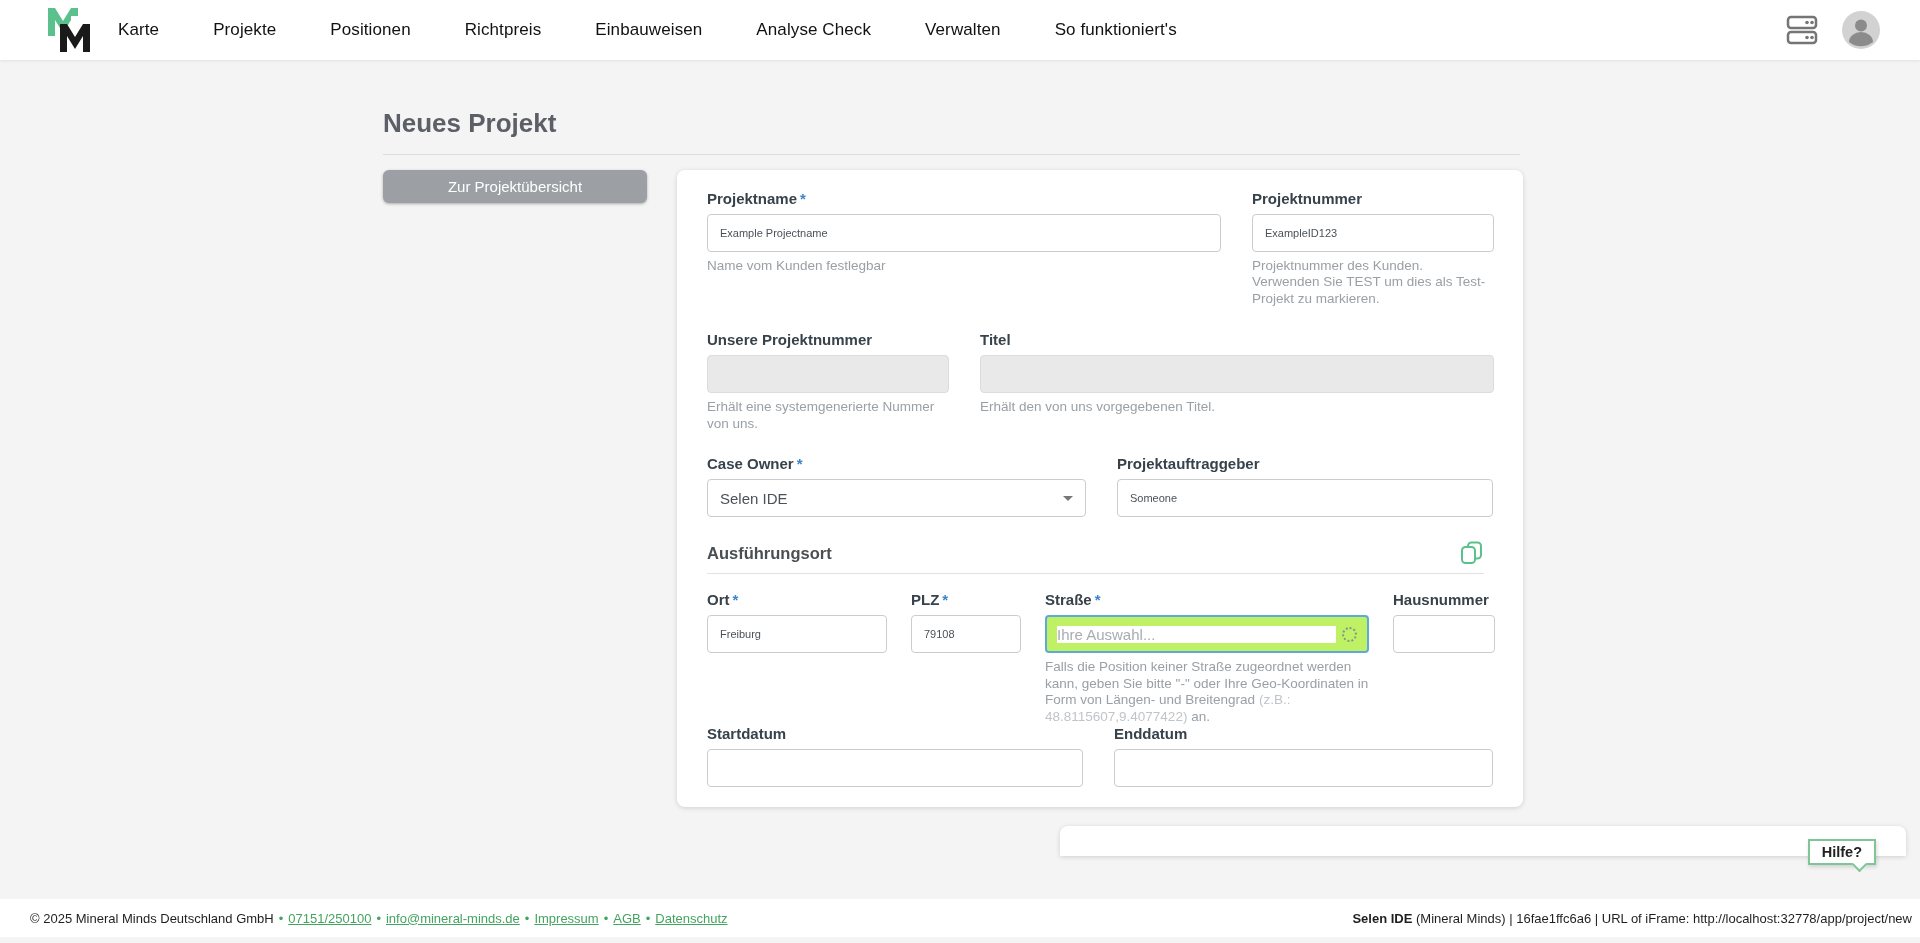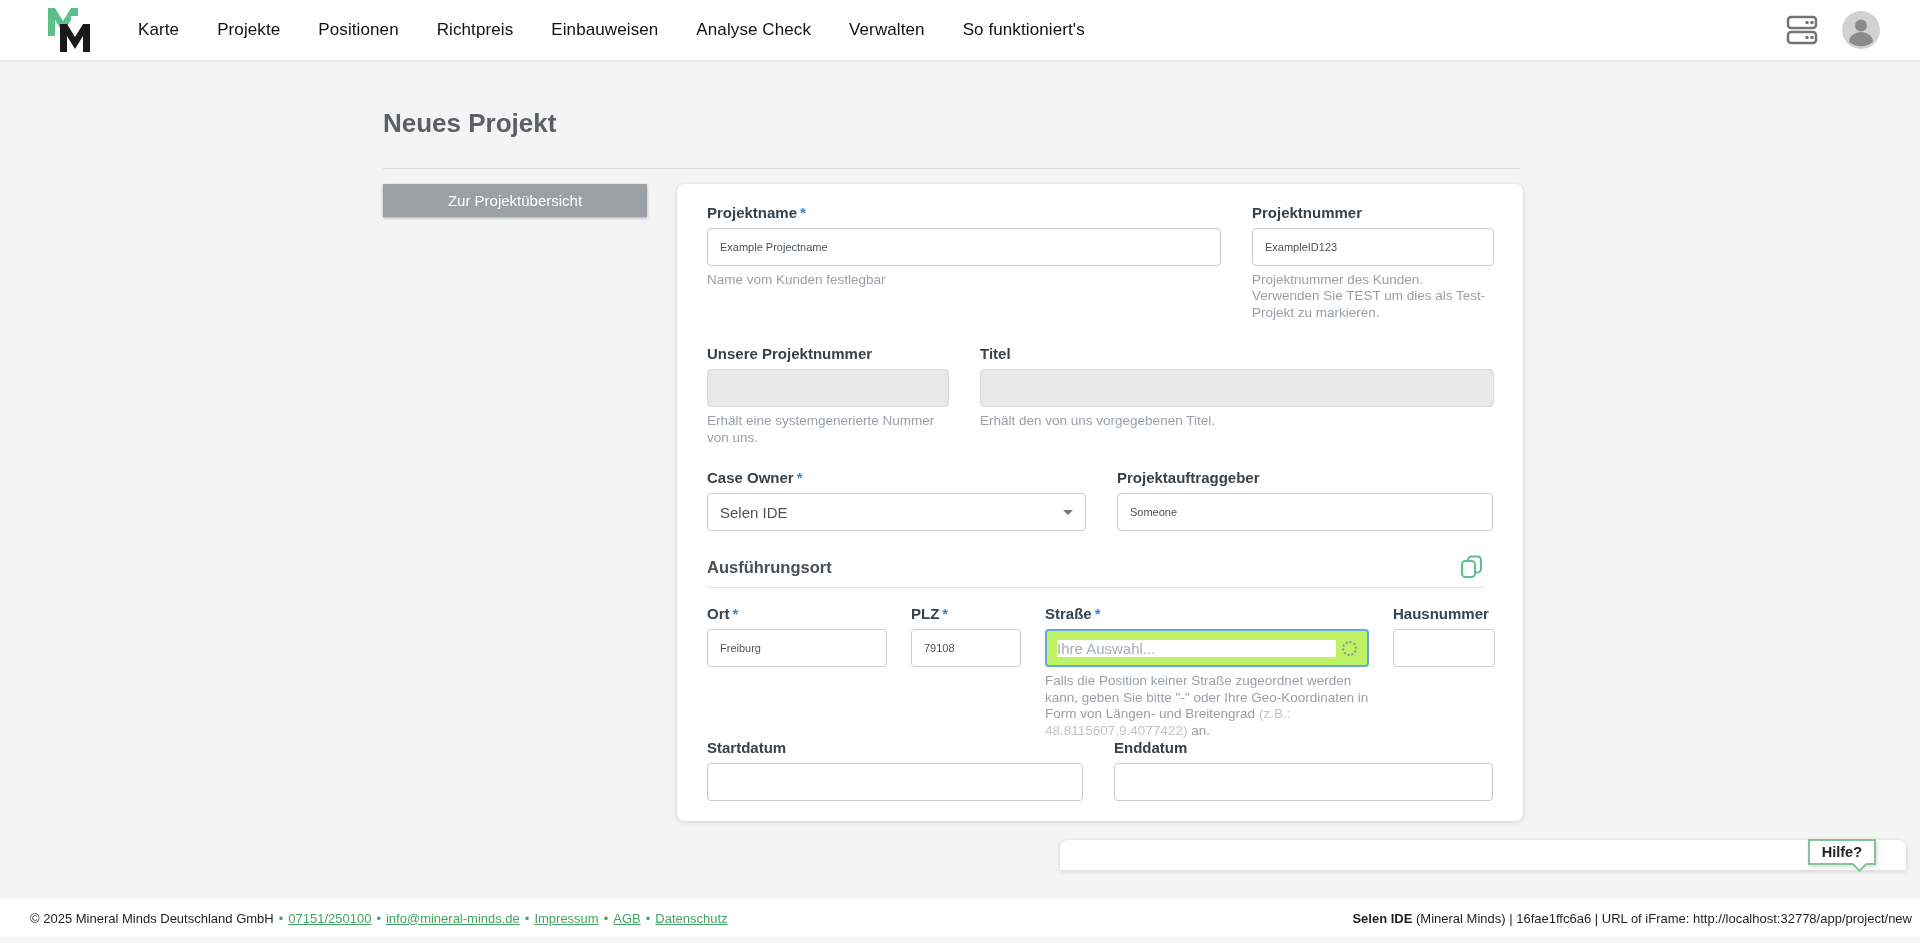--- a/index.html
+++ b/index.html
@@ -9,38 +9,38 @@
     background:#f4f4f5;
     color:#333;
   }
 
   
   .header {
     height:60px; background:#fff; display:flex; align-items:center;
     box-shadow:0 1px 3px rgba(0,0,0,0.08); position:relative; z-index:5;
   }
   .logo { margin-left:40px; width:62px; height:52px; display:flex; align-items:center; }
-  .nav { display:flex; align-items:center; margin-left:36px; gap:38px; }
+  .nav { display:flex; align-items:center; margin-left:16px; gap:54px; }
   .nav a {
     text-decoration:none; color:#111; font-size:17px; font-weight:500;
     letter-spacing:0.1px; cursor:pointer; white-space:nowrap;
   }
   .header-right { margin-left:auto; margin-right:40px; display:flex; align-items:center; gap:22px; }
   .icon-btn { cursor:pointer; display:flex; align-items:center; }
 
   
   .content { padding:46px 0 0 383px; }
   .page-title {
     font-size:26px; font-weight:700; color:#5c6066; line-height:34px;
-    padding-bottom:28px; border-bottom:1px solid #ddd; width:1137px;
+    padding-bottom:14px; border-bottom:1px solid #ddd; width:1137px;
   }
   .main-row { display:flex; margin-top:15px; align-items:flex-start; }
   .back-btn {
     width:264px; height:33px; background:#9ca0a5; color:#fff; border:none;
-    border-radius:0; font-size:15px; font-family:inherit; cursor:pointer;
+    border-radius:6px; font-size:15px; font-family:inherit; cursor:pointer;
     box-shadow:0 1px 3px rgba(0,0,0,0.3); flex:none;
   }
 
   
   .card {
     margin-left:30px; width:846px; background:#fff; border-radius:8px;
     box-shadow:0 1px 5px rgba(0,0,0,0.15); padding:20px 39px 20px 30px; flex:none;
   }
   .field-row { display:flex; gap:31px; }
   .col { flex:none; }

